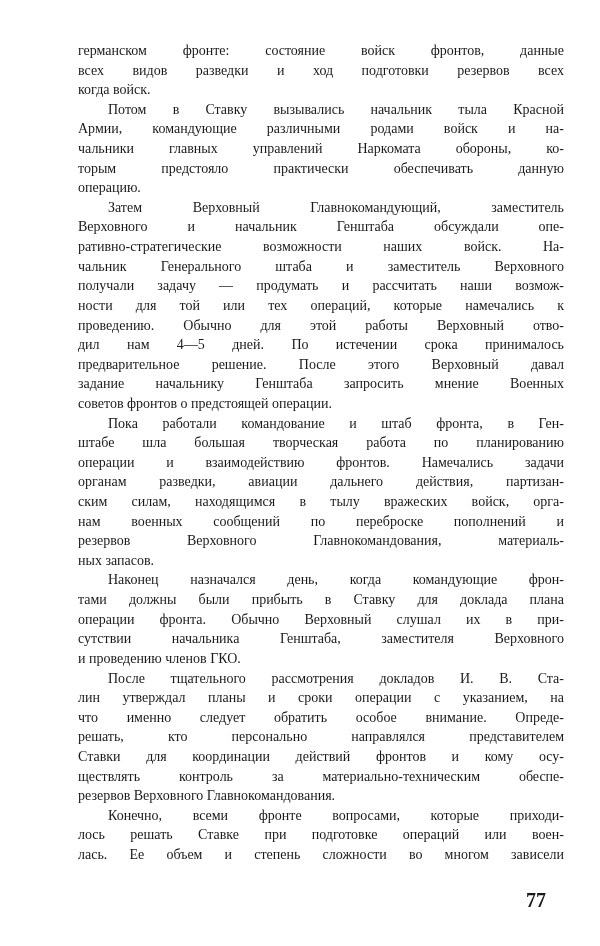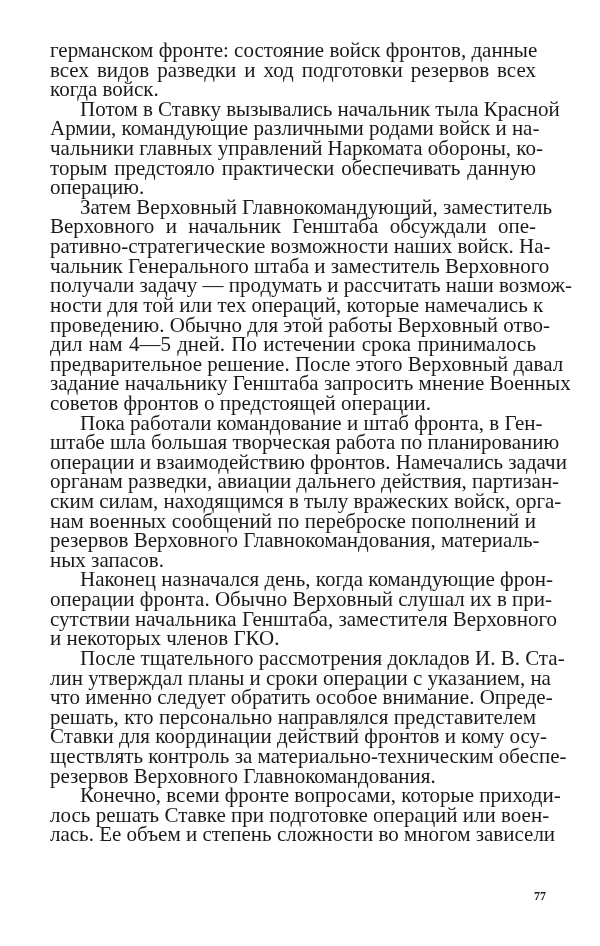--- a/index.html
+++ b/index.html
@@ -1,29 +1,29 @@
 <!DOCTYPE html>
 <html><head>
 <meta charset="utf-8">
 <style>
   html, body { margin:0; padding:0; background:#ffffff; }
   body { width:600px; height:946px; position:relative; overflow:hidden; }
   .page {
-    position:absolute; left:50px; top:41px; width:486px;
+    position:absolute; left:78px; top:41px; width:486px;
     font-family:"Liberation Serif","DejaVu Serif",serif;
-    font-size:21px; line-height:19.62px; color:#1a1a1a;
+    font-size:14px; line-height:19.62px; color:#1a1a1a;
     text-align:justify; hyphens:manual;
   }
   .line { display:block; white-space:nowrap; text-align:justify; text-align-last:justify; height:19.62px; overflow:visible; }
   .line.last { text-align-last:left; }
   .line.indent { padding-left:30px; }
   .pagenum {
     position:absolute; right:54px; top:889px;
     font-family:"Liberation Serif","DejaVu Serif",serif;
-    font-weight:bold; font-size:12px; color:#1a1a1a;
+    font-weight:bold; font-size:20px; color:#1a1a1a;
   }
 </style>
 </head>
 <body>
 
 <div class="page" id="page">
     <div>
       <span class="line">германском фронте: состояние войск фронтов, данные</span>
       <span class="line">всех видов разведки и ход подготовки резервов всех</span>
       <span class="line last">когда войск.</span>
@@ -53,23 +53,24 @@
       <span class="line">штабе шла большая творческая работа по планированию</span>
       <span class="line">операции и взаимодействию фронтов. Намечались задачи</span>
       <span class="line">органам разведки, авиации дальнего действия, партизан-</span>
       <span class="line">ским силам, находящимся в тылу вражеских войск, орга-</span>
       <span class="line">нам военных сообщений по переброске пополнений и</span>
       <span class="line">резервов Верховного Главнокомандования, материаль-</span>
       <span class="line last">ных запасов.</span>
     </div>
     <div>
       <span class="line indent">Наконец назначался день, когда командующие фрон-</span>
+      <span class="line">тами должны были прибыть в Ставку для доклада плана</span>
       <span class="line">операции фронта. Обычно Верховный слушал их в при-</span>
       <span class="line">сутствии начальника Генштаба, заместителя Верховного</span>
-      <span class="line last">и некоторых членов ГКО.</span>
+      <span class="line last">и проведению членов ГКО.</span>
     </div>
     <div>
       <span class="line indent">После тщательного рассмотрения докладов И. В. Ста-</span>
       <span class="line">лин утверждал планы и сроки операции с указанием, на</span>
       <span class="line">что именно следует обратить особое внимание. Опреде-</span>
       <span class="line">решать, кто персонально направлялся представителем</span>
       <span class="line">Ставки для координации действий фронтов и кому осу-</span>
       <span class="line">ществлять контроль за материально-техническим обеспе-</span>
       <span class="line last">резервов Верховного Главнокомандования.</span>
     </div>

